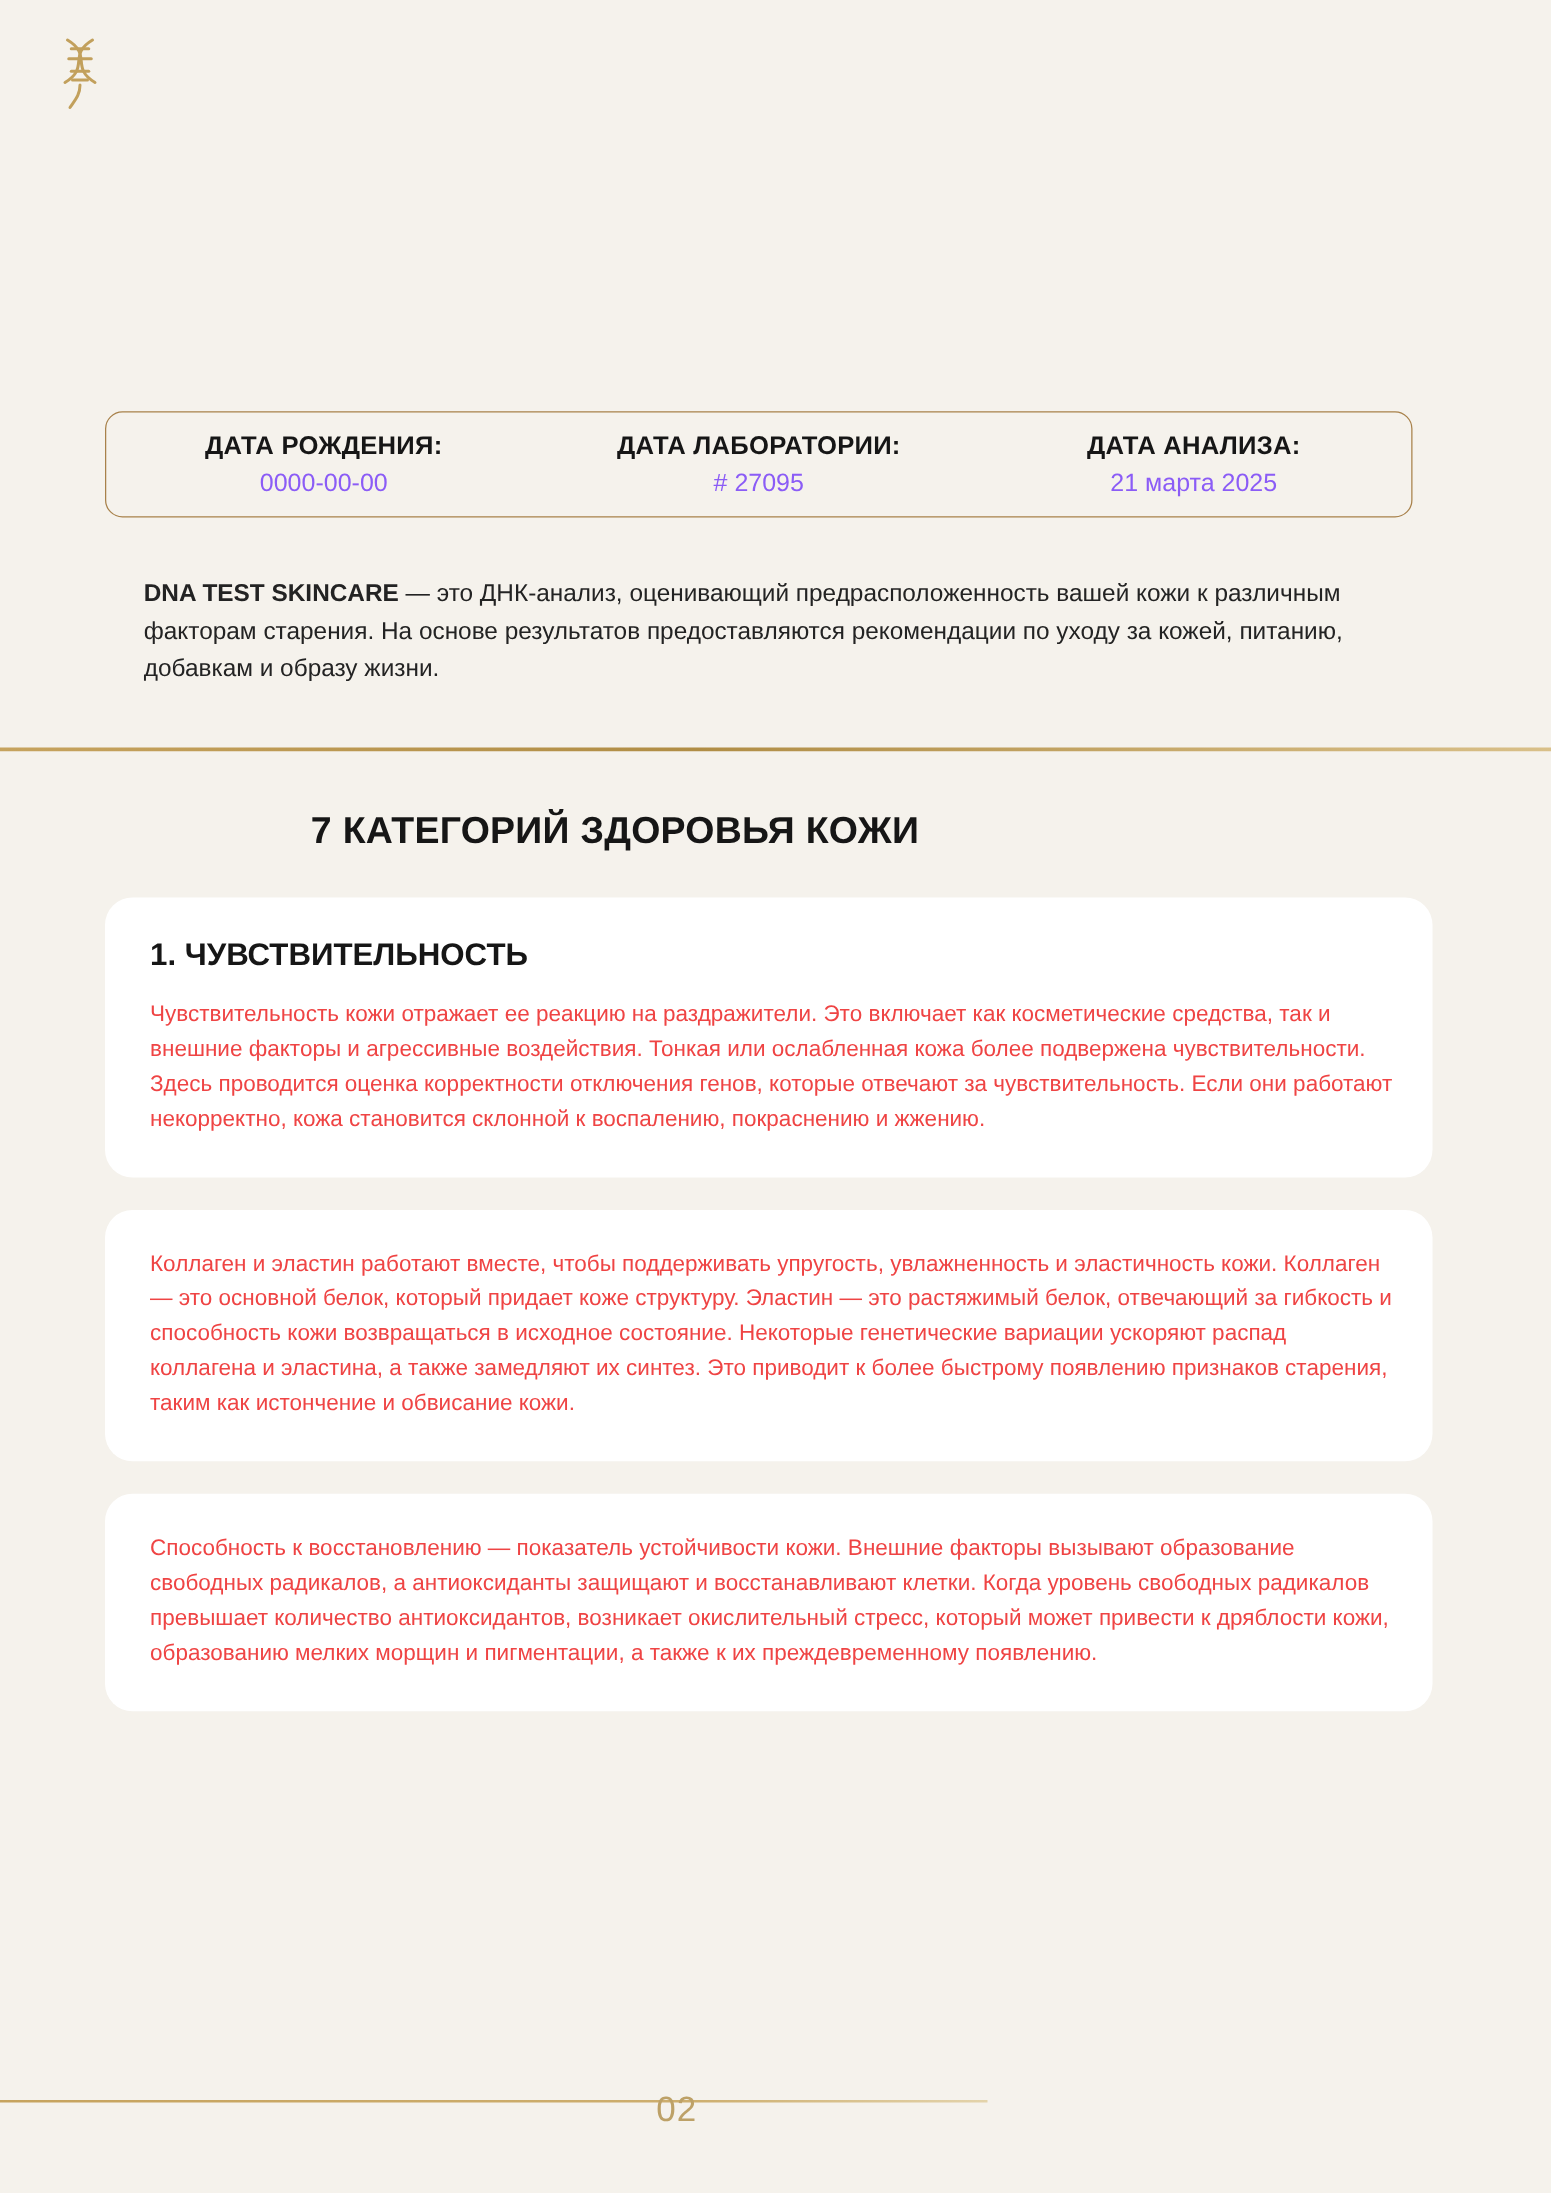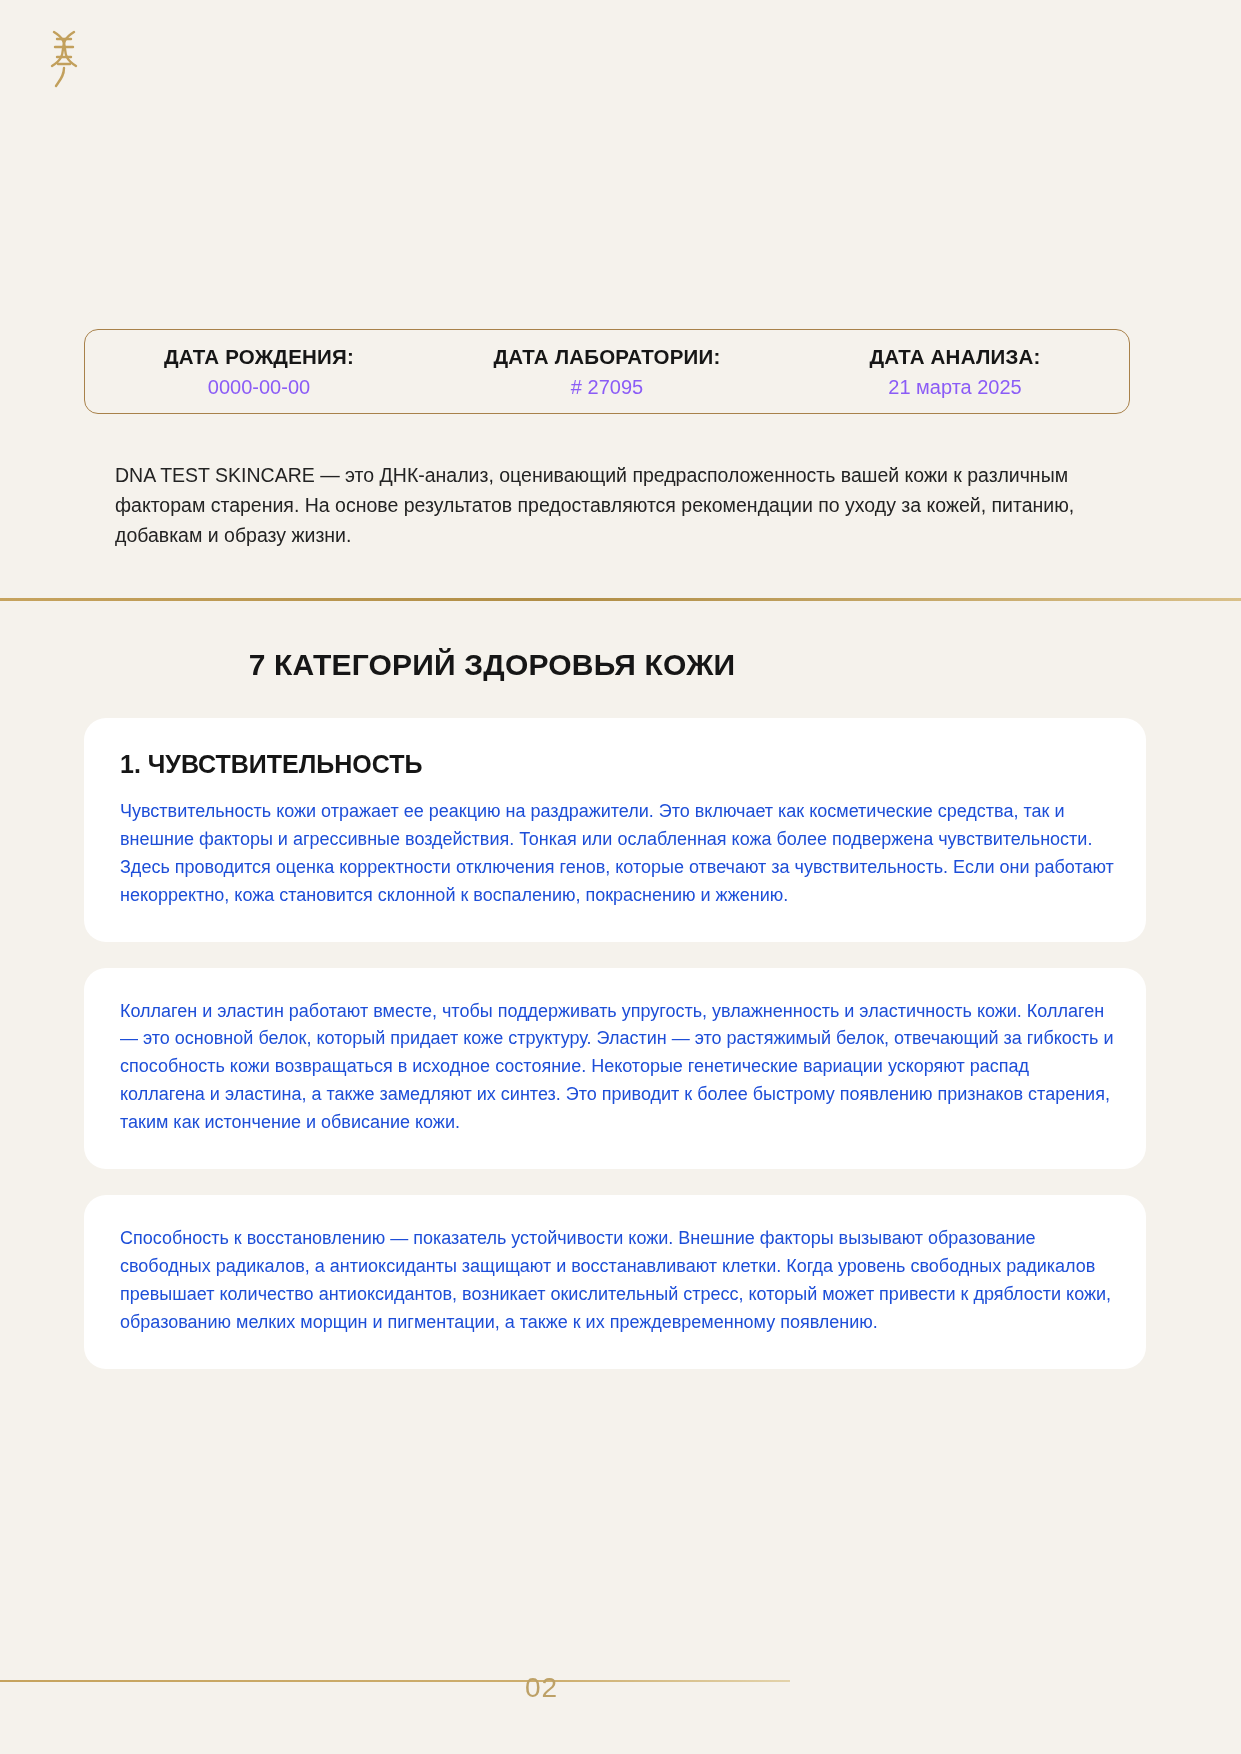--- a/index.html
+++ b/index.html
@@ -93,21 +93,21 @@
   .intro {
     position: absolute;
     left: 115px;
     top: 440px;
     width: 1030px;
     font-size: 19.5px;
     line-height: 1.55;
     color: #232323;
   }
   .intro b {
-    font-weight: normal;
+    font-weight: bold;
   }
 
   
   .divider {
     position: absolute;
     left: 0;
     top: 598px;
     width: 1241px;
     height: 3px;
     background: linear-gradient(90deg, #c6a35e 0%, #b08d45 45%, #d9c089 100%);
@@ -143,21 +143,21 @@
   .card-title {
     font-size: 25px;
     font-weight: bold;
     line-height: 1.28;
     color: #161616;
     margin: 0 0 18px 0;
   }
   .card-body {
     font-size: 18px;
     line-height: 1.55;
-    color: #1d4ed8;
+    color: #ef4444;
     margin: 0;
     white-space: pre-line;
   }
 
   
   .footer-rule {
     position: absolute;
     left: 0;
     bottom: 72px;
     width: 790px;

